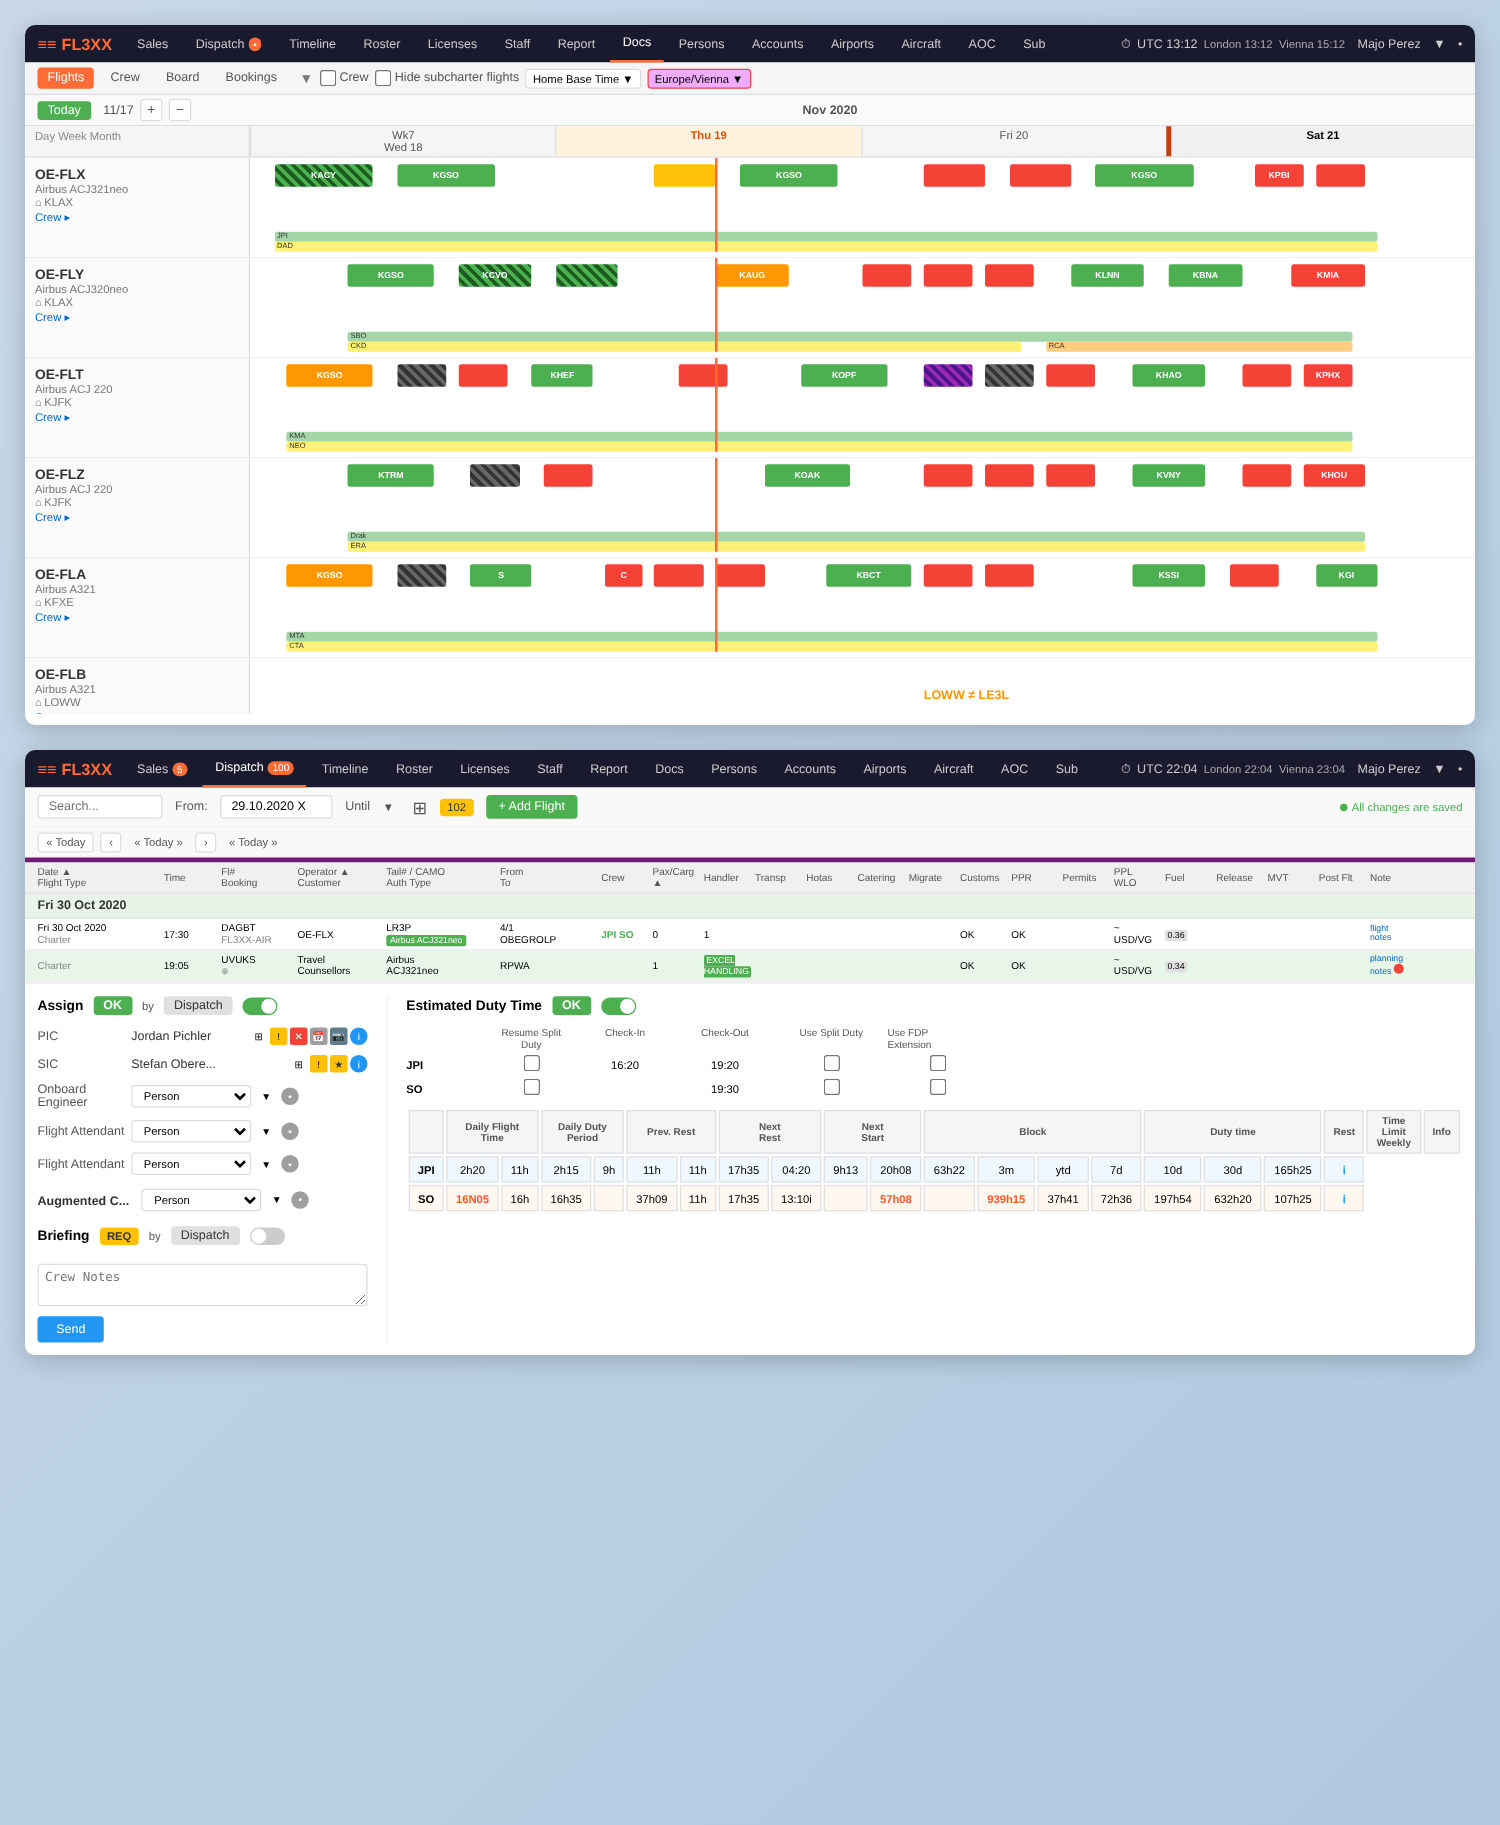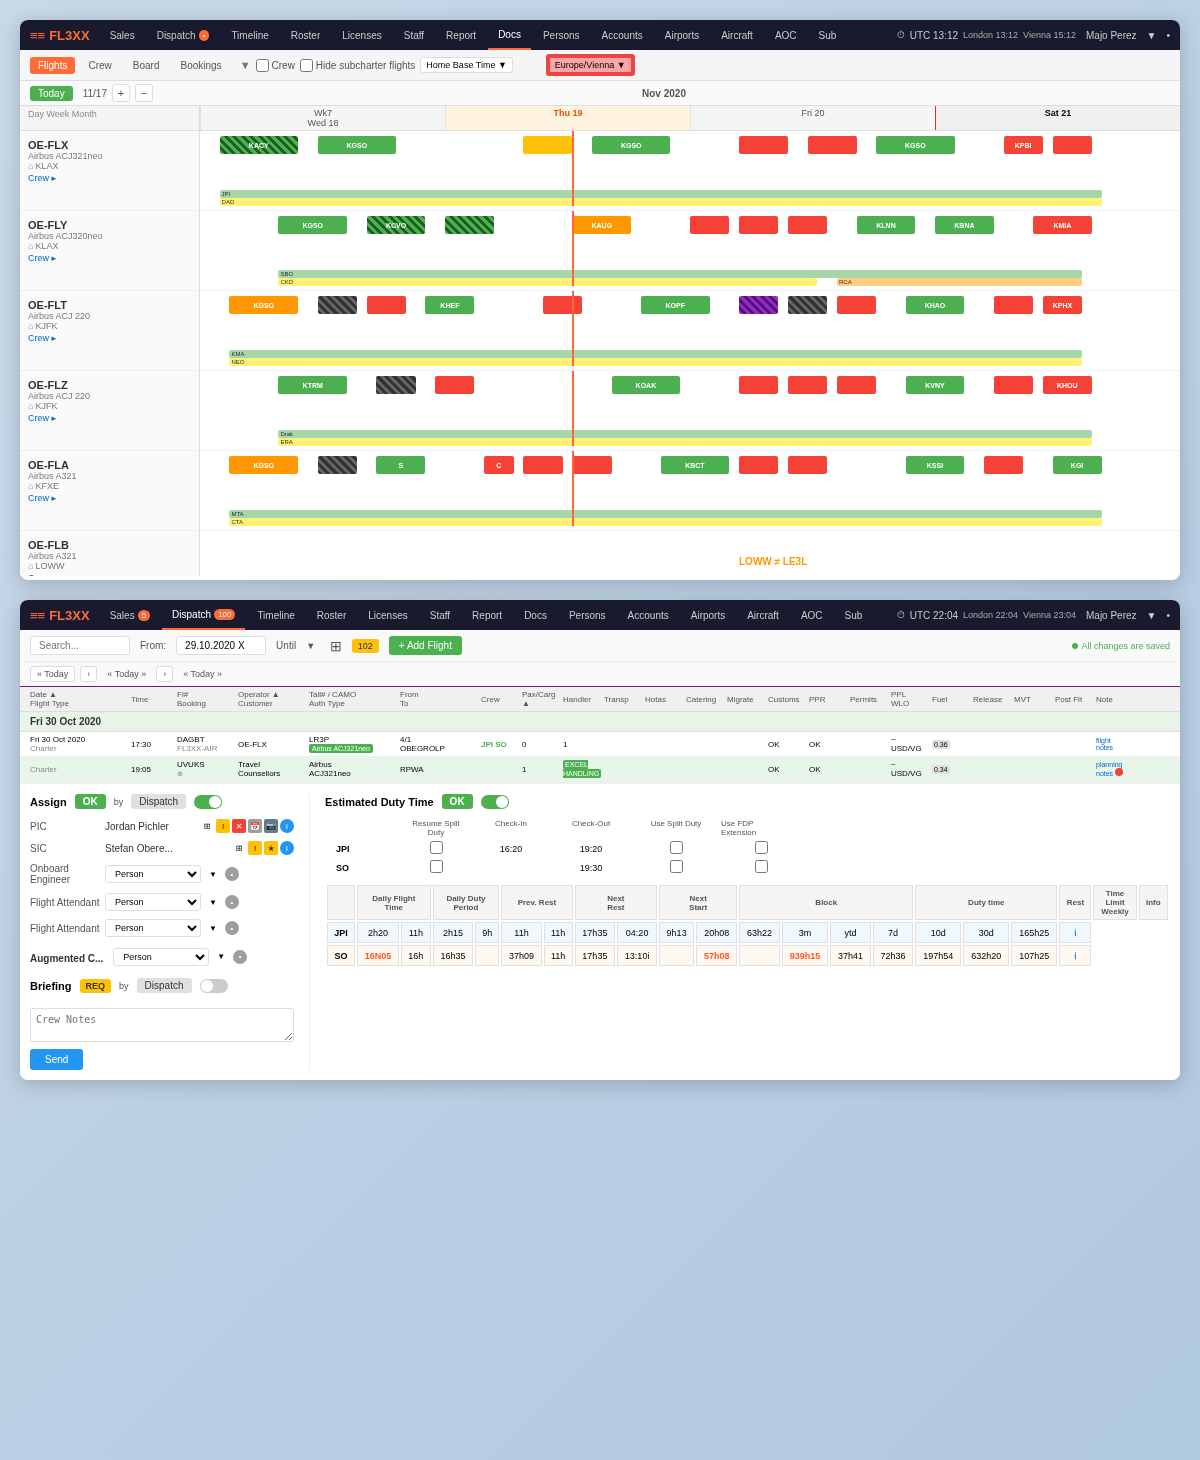--- a/index.html
+++ b/index.html
@@ -394,21 +394,21 @@
       left: 1px;
       transition: left 0.2s;
     }
     .toggle-switch.on::after { left: 15px; }
 
     .nav-controls {
       display: flex;
       align-items: center;
       gap: 5px;
       padding: 4px 10px;
-      border-bottom: 1px solid #701a75;
+      border-bottom: 4px solid #701a75;
       background: #f9f9f9;
     }
     .nav-btn {
       border: 1px solid #ddd;
       background: #fff;
       padding: 2px 6px;
       border-radius: 3px;
       font-size: 9px;
       cursor: pointer;
       color: #555;
@@ -590,40 +590,40 @@
     <div class="sub-tab">Board</div>
     <div class="sub-tab">Bookings</div>
     <span class="filter-icon">▼</span>
     <label class="checkbox-label">
       <input type="checkbox" style=""> Crew
     </label>
     <label class="checkbox-label">
       <input type="checkbox" style=""> Hide subcharter flights
     </label>
     <span style="border:1px solid #ddd;padding:2px 5px;border-radius:3px;font-size:9px;background:#fff;cursor:pointer;">Home Base Time ▼</span>
-    <span style="border:4px solid #ef4444;padding:2px 5px;border-radius:3px;font-size:9px;background:#fca5a5;cursor:pointer;margin-left:28px;">Europe/Vienna ▼</span>
+    <span style="border:1px solid #ef4444;padding:2px 5px;border-radius:3px;font-size:9px;background:#f0abfc;cursor:pointer;">Europe/Vienna ▼</span>
   </div>
 
   <div class="gantt-top-bar">
     <button class="today-btn">Today</button>
     <span class="date-display">11/17</span>
     <div class="zoom-btn">+</div>
     <div class="zoom-btn">−</div>
     <div style="flex:1;"></div>
     <span style="font-size:10px;color:#555;font-weight:bold;">Nov 2020</span>
     <div style="flex:1;"></div>
   </div>
 
   <div style="display:flex;border-bottom:1px solid #ddd;background:#f5f5f5;">
     <div style="width:180px;min-width:180px;border-right:1px solid #ddd;padding:3px 8px;font-size:9px;color:#888;">Day Week Month</div>
 
     <div style="flex:1;border-left:1px solid #e0e0e0;text-align:center;font-size:9px;padding:2px 0;color:#555;">Wk7<br>Wed 18</div>
     <div style="flex:1;border-left:1px solid #e0e0e0;text-align:center;font-size:9px;padding:2px 0;color:#e65100;font-weight:bold;background:#fff3e0;">Thu 19</div>
     <div style="flex:1;border-left:1px solid #e0e0e0;text-align:center;font-size:9px;padding:2px 0;color:#555;">Fri 20</div>
-    <div style="flex:1;border-left:1px solid #c2410c;text-align:center;font-size:9px;padding:2px 0;font-weight:bold;background:#f0f0f0;">Sat 21</div>
+    <div style="flex:1;border-left:4px solid #c2410c;text-align:center;font-size:9px;padding:2px 0;font-weight:bold;background:#f0f0f0;">Sat 21</div>
   </div>
 
   <div style="overflow-y:auto;height:calc(100% - 115px);">
 
     <div class="aircraft-row">
       <div class="aircraft-info">
         <div class="aircraft-reg">OE-FLX</div>
         <div class="aircraft-type">Airbus ACJ321neo</div>
         <div class="aircraft-base">
           <span>⌂</span>
@@ -1014,21 +1014,21 @@
         </div>
       </div>
 
       <div class="crew-right">
         <div class="est-duty-header">
           <span style="font-weight:bold;font-size:11px;">Estimated Duty Time</span>
           <span class="ok-badge">OK</span>
           <div class="toggle-switch on"></div>
         </div>
 
-        <div style="font-size:8px;margin-bottom:8px;margin-left:11px;">
+        <div style="font-size:8px;margin-bottom:8px;">
           <div style="display:grid;grid-template-columns:60px 70px 70px 80px 80px 80px;gap:5px;align-items:start;">
             <div></div>
             <div style="font-size:8px;color:#555;text-align:center;">Resume Split<br>Duty</div>
             <div style="font-size:8px;color:#555;text-align:center;">Check-In</div>
             <div style="font-size:8px;color:#555;text-align:center;">Check-Out</div>
             <div style="font-size:8px;color:#555;text-align:center;">Use Split Duty</div>
             <div style="font-size:8px;color:#555;">Use FDP<br>Extension</div>
           </div>
 
           <div style="display:grid;grid-template-columns:60px 70px 70px 80px 80px 80px;gap:5px;align-items:center;margin-top:4px;">

